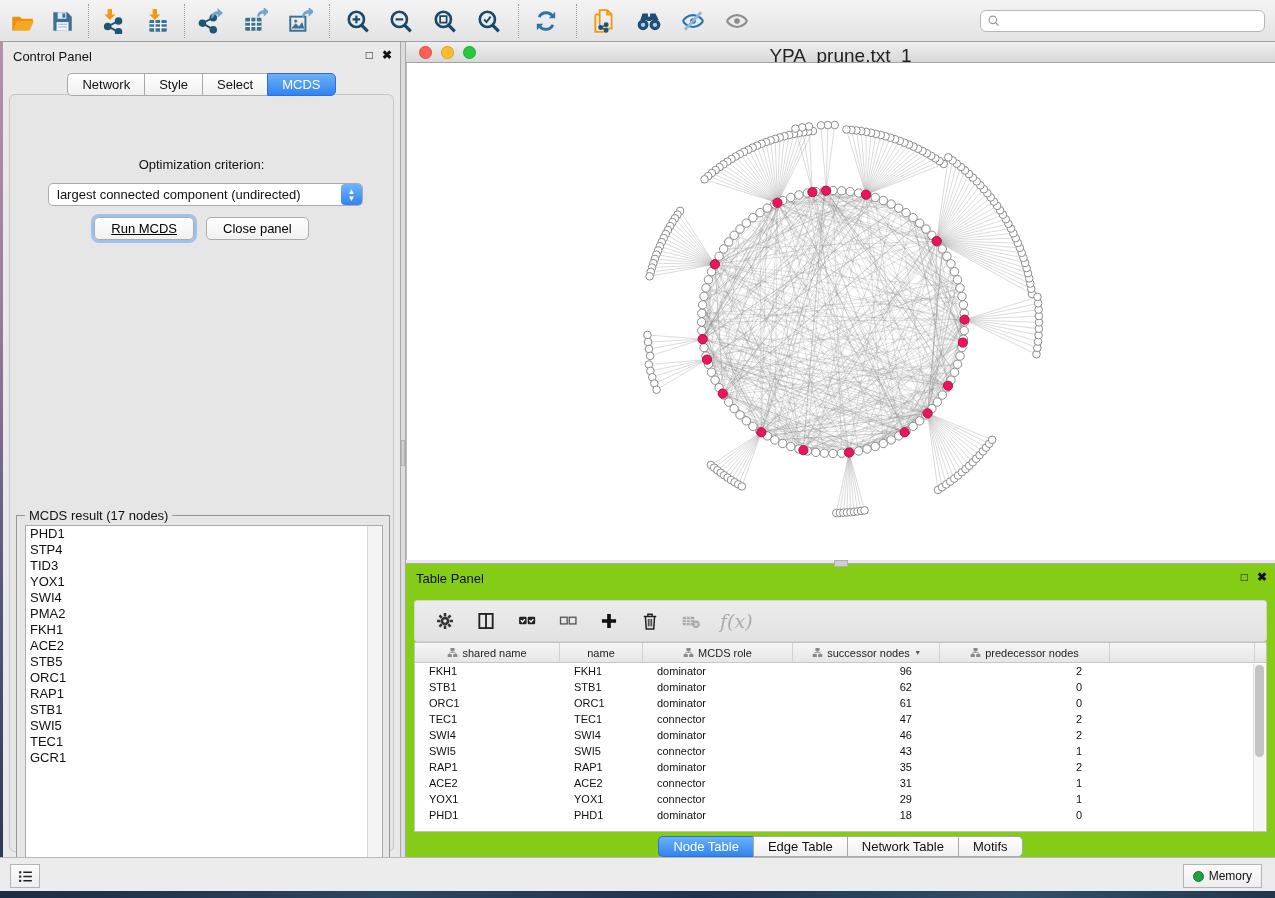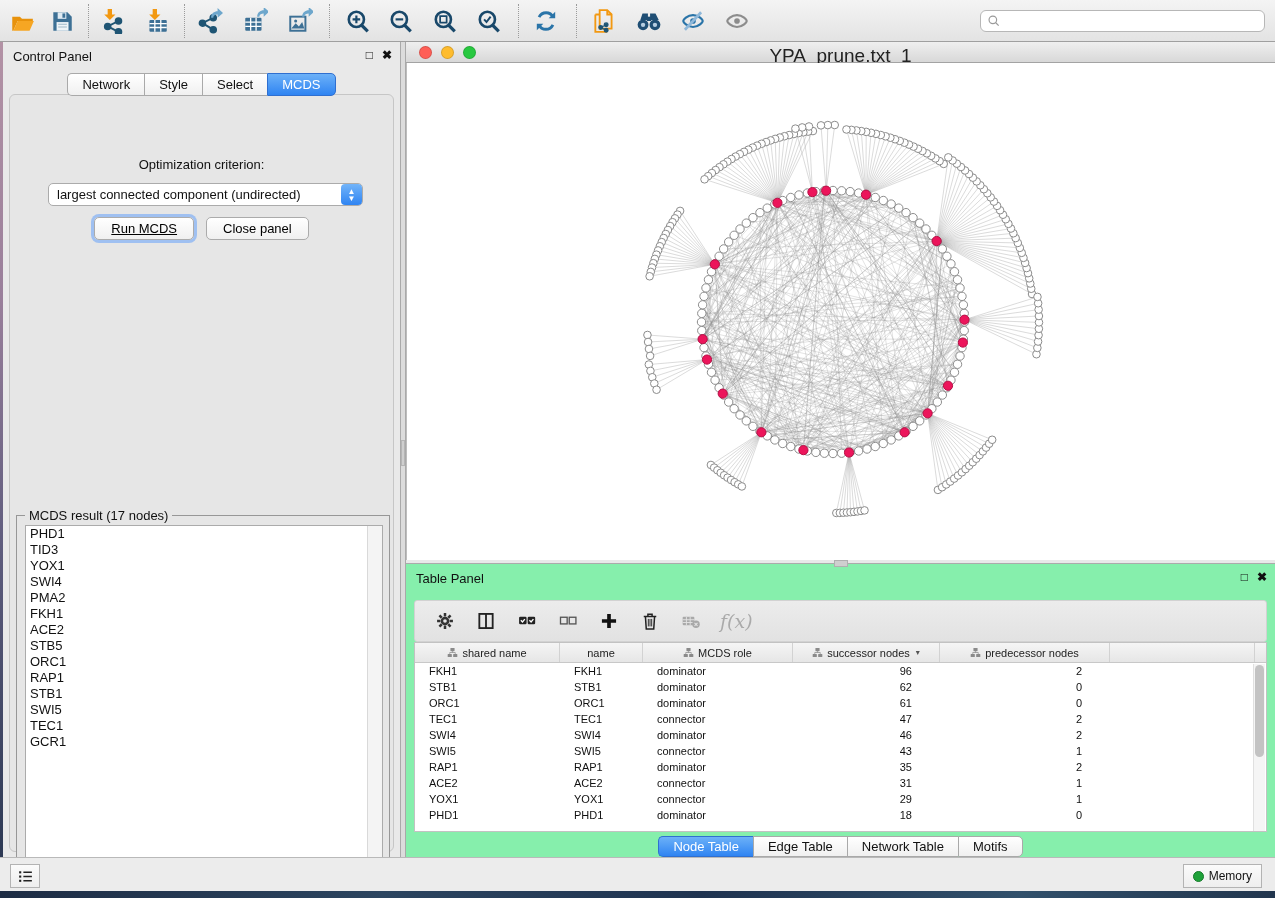--- a/index.html
+++ b/index.html
@@ -63,21 +63,21 @@
   
   .net-window { position:absolute; left:406px; top:42px; width:869px; height:519px; z-index:5; }
   .net-titlebar { position:relative; height:21px; background:linear-gradient(#efefef,#d8d8d8);
     border-bottom:1px solid #a3a3a3; }
   .tl { position:absolute; top:4px; width:13px; height:13px; border-radius:50%; }
   .net-title { position:absolute; width:100%; text-align:center; top:3px; font-size:19px; color:#222; }
   .net-canvas { position:relative; width:869px; height:497px; background:#fff; border-left:1px solid #bdbdbd; }
   .net-canvas svg { display:block; }
 
   
-  .table-panel { position:absolute; left:406px; top:563px; width:869px; height:336px; background:#86efac;
+  .table-panel { position:absolute; left:406px; top:563px; width:869px; height:336px; background:#84cc16;
     border-top:1px solid #ababab; z-index:10; }
   .tp-grip { position:absolute; left:428px; top:-4px; width:14px; height:7px; background:#cfcfcf; border:1px solid #b0b0b0; }
   .tp-toolbar { position:absolute; left:8px; top:36px; width:853px; height:42px;
     background:linear-gradient(#ececec,#e2e2e2); border:1px solid #d2d2d2; border-radius:3px; display:flex; align-items:center; gap:17px; padding-left:18px; }
   .tp-toolbar .ticon { width:24px; height:24px; display:flex; align-items:center; justify-content:center; cursor:default; }
   .tp-toolbar .ticon svg { width:20px; height:20px; }
   .fx { font-family:"DejaVu Serif", serif; font-style:italic; font-size:19px; color:#aaa; }
 
   .ntable { position:absolute; left:8px; top:78px; width:853px; height:190px; background:#fff; border:1px solid #c2c2c2; }
   .ntable-header { display:flex; height:20px; background:linear-gradient(#f5f5f5,#e6e6e6); border-bottom:1px solid #c8c8c8; }
@@ -293,20 +293,21 @@
     </div>
     <div class="btn-row">
       <button class="mac-btn focus">Run MCDS</button>
       <button class="mac-btn">Close panel</button>
     </div>
     <div class="result-box">
       <div class="result-legend">MCDS result (17 nodes)</div>
       <div class="result-list" id="mcds-list">
         <div class="result-scroll"></div>
       <div class="result-item">PHD1</div>
+          <div class="result-item">STP4</div>
           <div class="result-item">TID3</div>
           <div class="result-item">YOX1</div>
           <div class="result-item">SWI4</div>
           <div class="result-item">PMA2</div>
           <div class="result-item">FKH1</div>
           <div class="result-item">ACE2</div>
           <div class="result-item">STB5</div>
           <div class="result-item">ORC1</div>
           <div class="result-item">RAP1</div>
           <div class="result-item">STB1</div>

